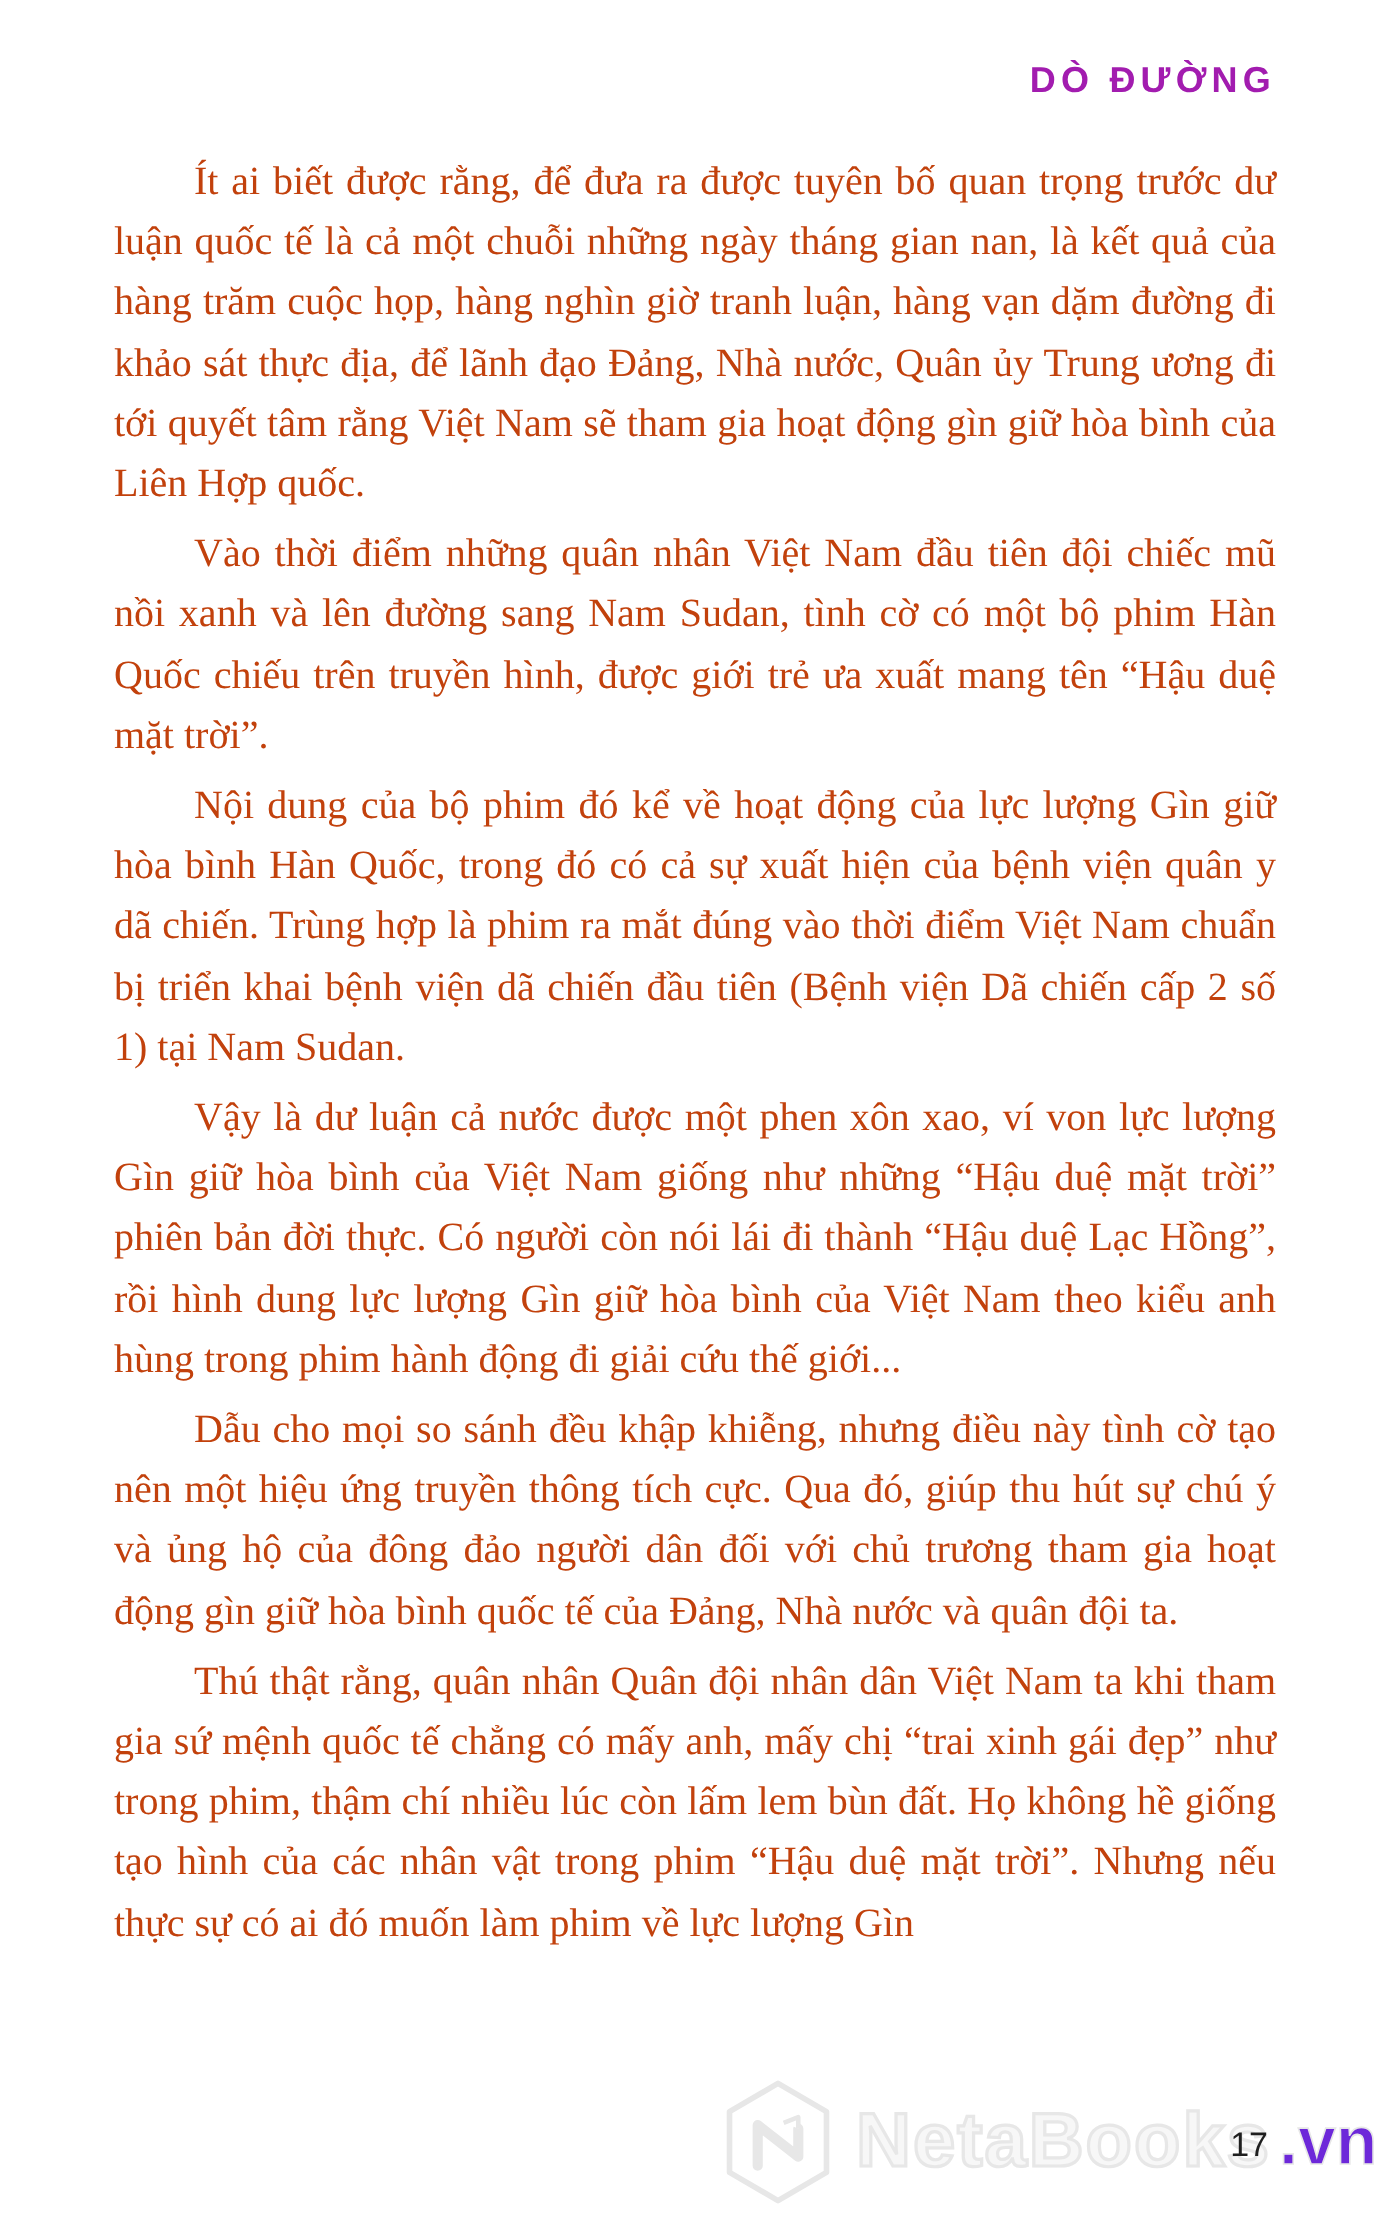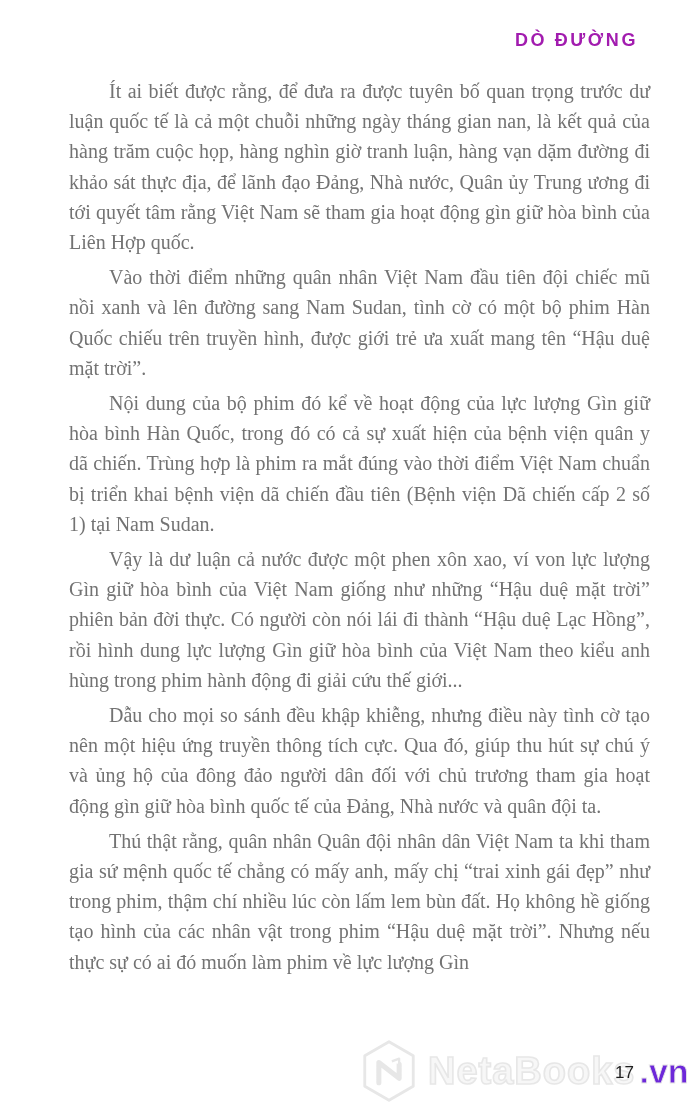--- a/index.html
+++ b/index.html
@@ -22,23 +22,23 @@
     font-family: "Liberation Sans", sans-serif;
     font-size: 18px;
     font-weight: 600;
     letter-spacing: 2.6px;
     color: #a21caf;
     text-transform: uppercase;
   }
   .body-text {
     position: absolute;
     top: 76px;
-    left: 69px;
+    left: 57px;
     width: 581px;
-    color: #737373;
+    color: #c2410c;
     font-size: 20px;
     line-height: 30.2px;
     text-align: justify;
   }
   .body-text p {
     margin: 0 0 5px 0;
     text-indent: 40px;
   }
   .watermark {
     position: absolute;

